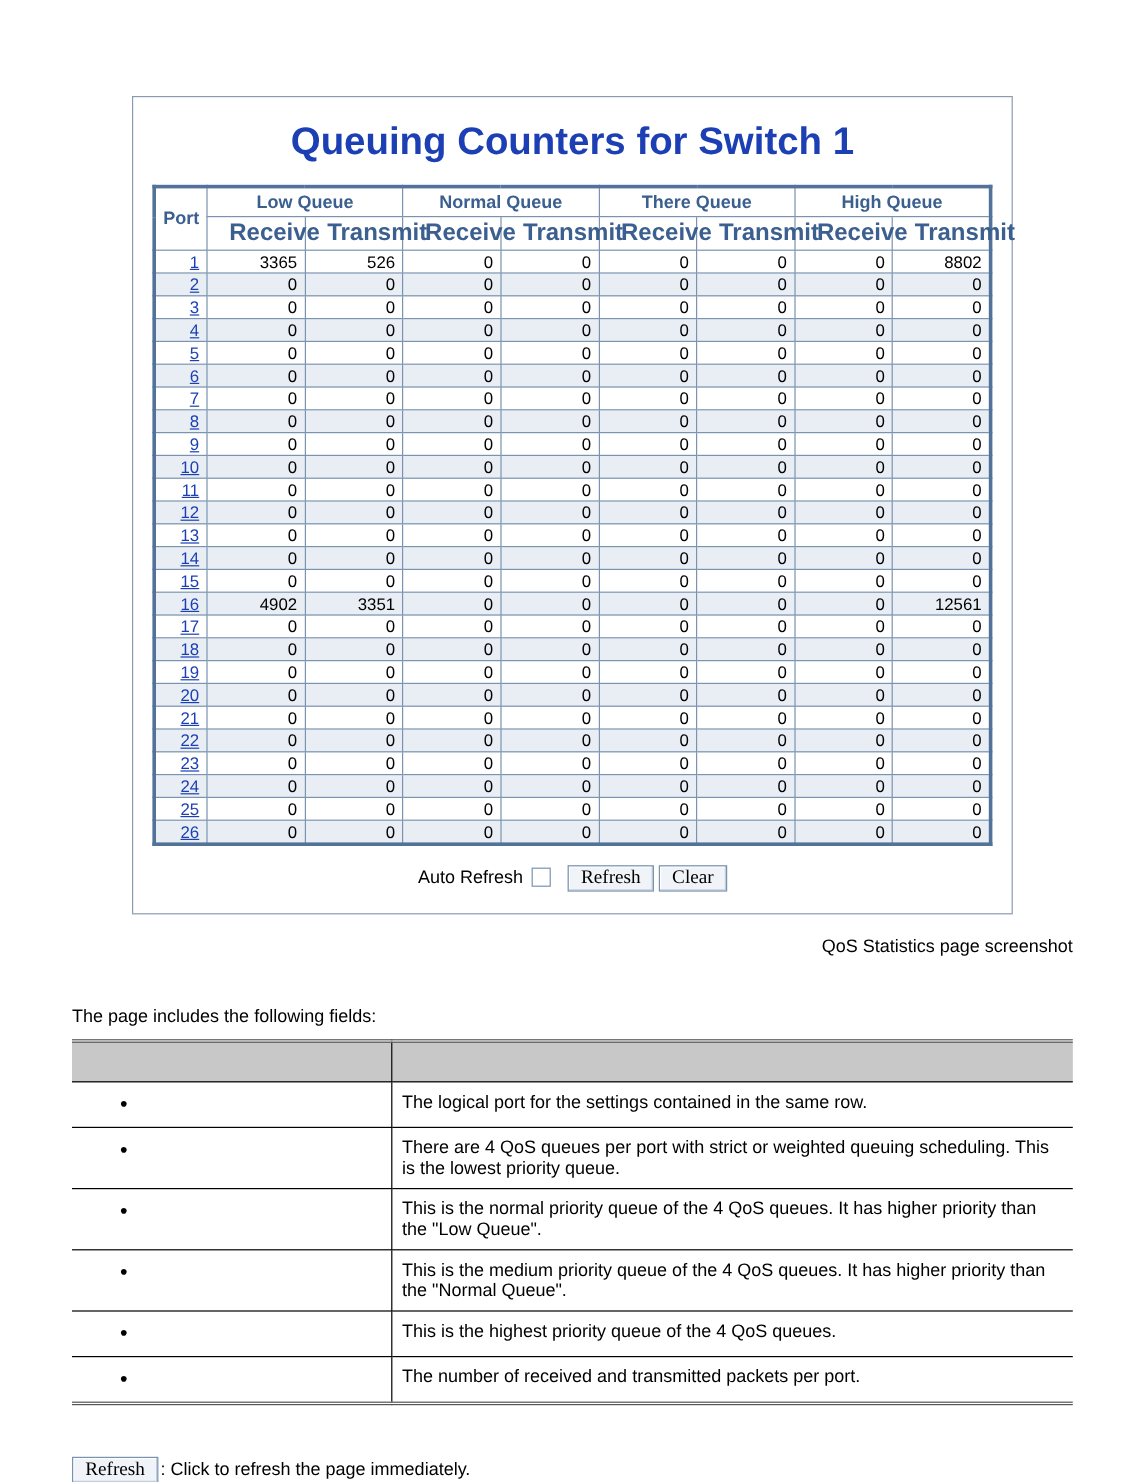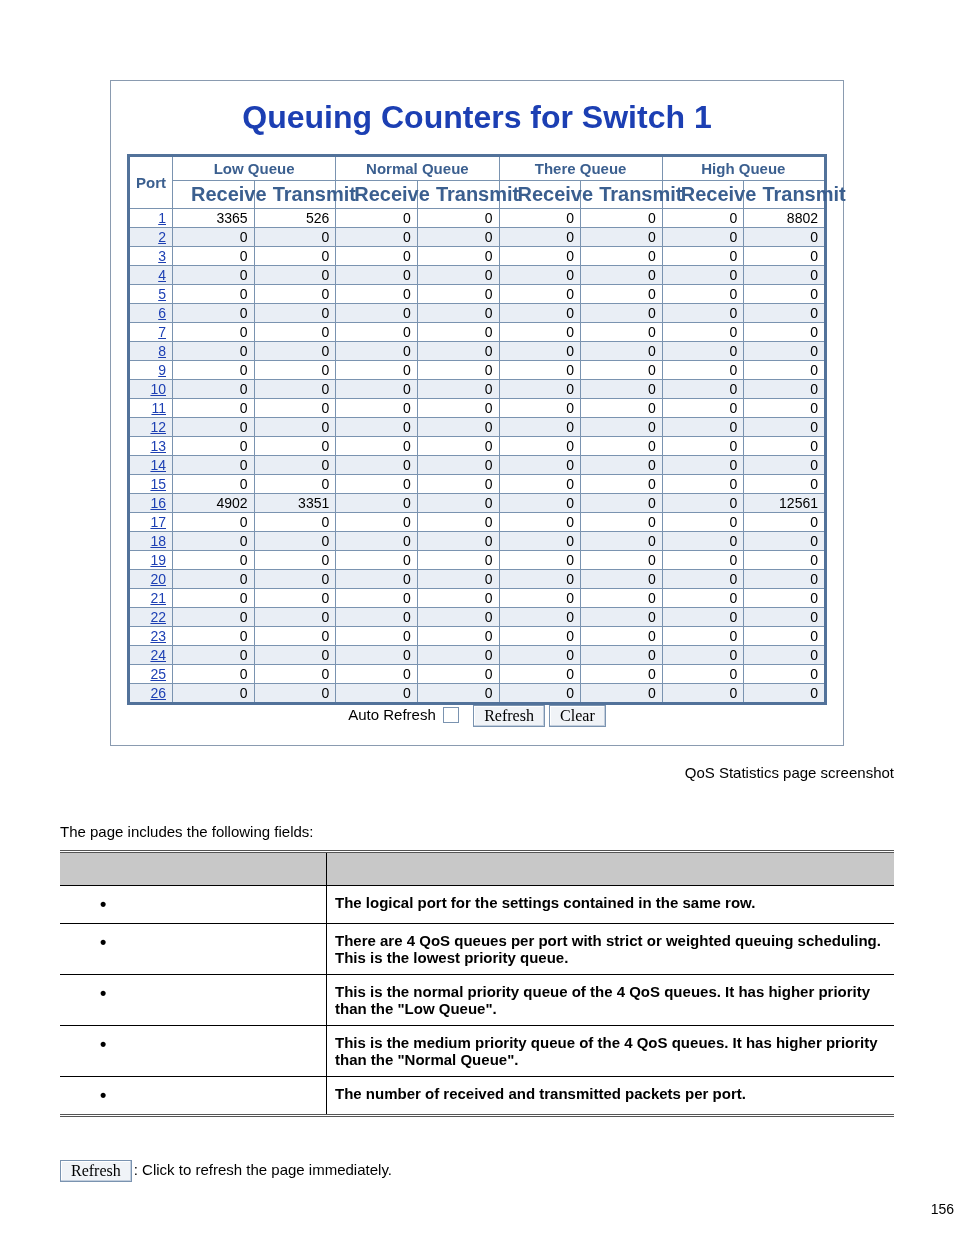--- a/index.html
+++ b/index.html
@@ -7,26 +7,26 @@
   .shot{border:1px solid #8a9bb0;margin:0 50px 18px 50px;padding:14px 16px 18px 16px;}
   .shot h1{color:#1c3fb3;text-align:center;font-size:32px;font-weight:bold;margin:4px 0 18px 0;}
   .qtable{border:3px solid #52729a;border-collapse:collapse;width:100%;table-layout:fixed;font-family:Verdana,Arial,sans-serif;}
   .qtable th,.qtable td{border:1px solid #7a93b0;}
   .qtable th{color:#3b5f8f;font-weight:bold;padding:3px 2px;font-size:15px;}
   .qtable th.sub{font-size:20px;padding:2px 18px;}
   .qtable td{text-align:right;padding:1px 6px 1px 2px;font-size:14px;}
   .qtable tbody tr:nth-child(even){background:#e9eef5;}
   .qtable tbody td:first-child{color:#1c3fb3;text-decoration:underline;cursor:pointer;}
   .qtable col.p{width:44px;}
-  .controls{text-align:center;font-size:15px;}
+  .controls{text-align:center;padding-top:16px;font-size:15px;}
   .controls .chk{width:14px;height:14px;border:1px solid #7a93b0;display:inline-block;vertical-align:middle;margin:0 10px 2px 3px;background:#fff;}
   .btn{display:inline-block;padding:1px 10px;border:1px solid #7a93b0;background:#f0f3f7;font-family:'Times New Roman',serif;font-size:16px;vertical-align:middle;box-shadow:inset -1px -1px 0 #c2cedd,inset 1px 1px 0 #fff;}
   .caption{text-align:right;font-size:15px;margin-bottom:42px;}
   .intro{font-size:15px;margin:0 0 10px 0;}
-  .ftable{width:100%;border-collapse:collapse;border-top:3px double #555;border-bottom:3px double #555;font-size:15px;font-weight:bold;}
+  .ftable{width:100%;border-collapse:collapse;border-top:3px double #555;border-bottom:3px double #555;font-size:15px;}
   .ftable tr.head td{background:#c8c8c8;height:16px;}
   .ftable td{border-bottom:1px solid #000;padding:8px 6px 8px 8px;vertical-align:top;}
   .ftable td.bcell{width:220px;border-right:1px solid #000;text-align:left;padding-left:40px;}
   .ftable td.bcell::before{content:'\2022';font-size:18px;}
   .ftable tr.head td.bcell::before{content:'';}
   .ftable tr.head td{border-bottom:1px solid #000;}
   .after{margin-top:43px;font-size:15px;}
   .after .btn{margin-right:2px;}
   .pg{position:absolute;bottom:18px;left:0;right:0;text-align:right;font-size:14px;}
 </style>
@@ -386,20 +386,24 @@
         <tr>
           <td class="bcell"></td>
           <td>This is the normal priority queue of the 4 QoS queues. It has higher priority than the "Low Queue".</td>
         </tr>
         <tr>
           <td class="bcell"></td>
           <td>This is the medium priority queue of the 4 QoS queues. It has higher priority than the "Normal Queue".</td>
         </tr>
         <tr>
           <td class="bcell"></td>
+          <td>This is the highest priority queue of the 4 QoS queues.</td>
+        </tr>
+        <tr>
+          <td class="bcell"></td>
           <td>The number of received and transmitted packets per port.</td>
         </tr>
       </tbody>
   </table>
 
   <div class="after">
     <span class="btn">Refresh</span><span>: Click to refresh the page immediately.</span>
   </div>
 
   <div class="pg">156</div>

